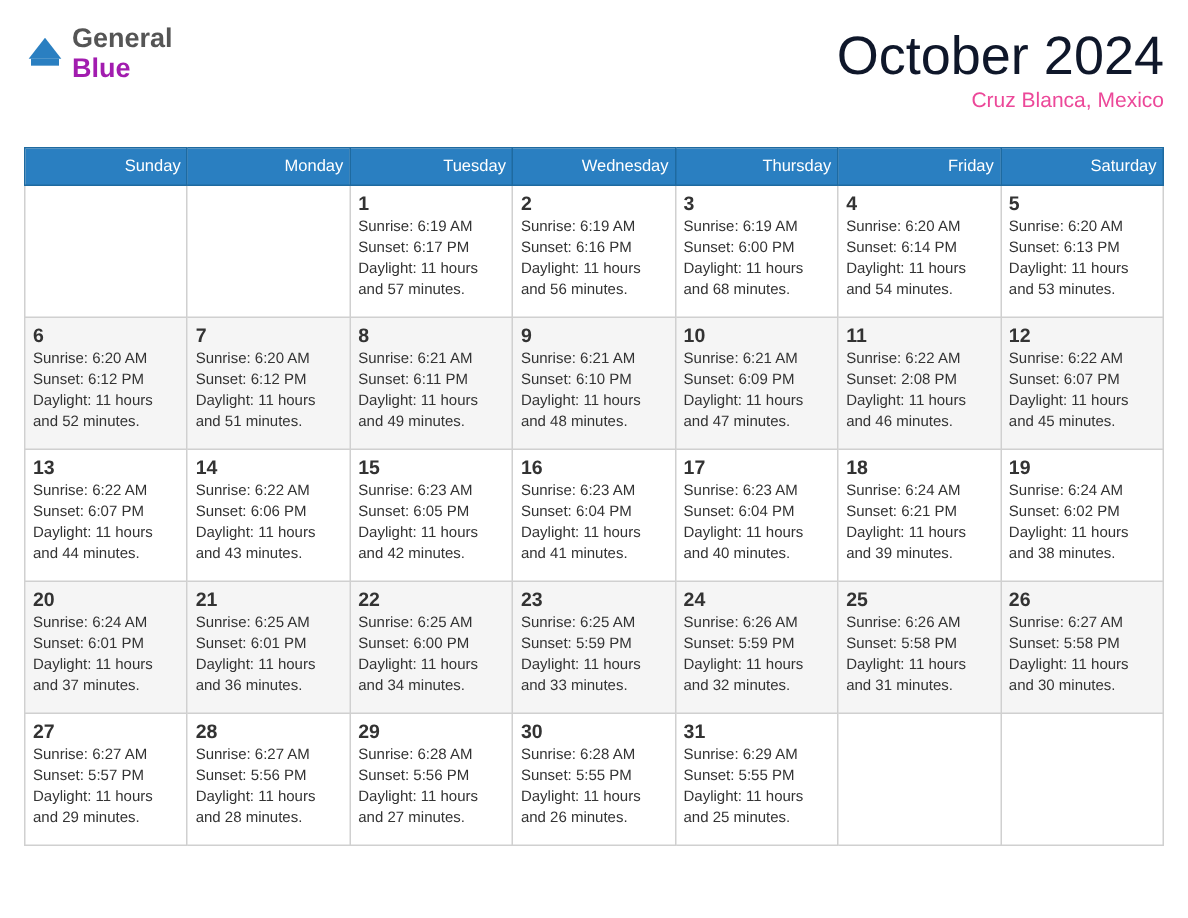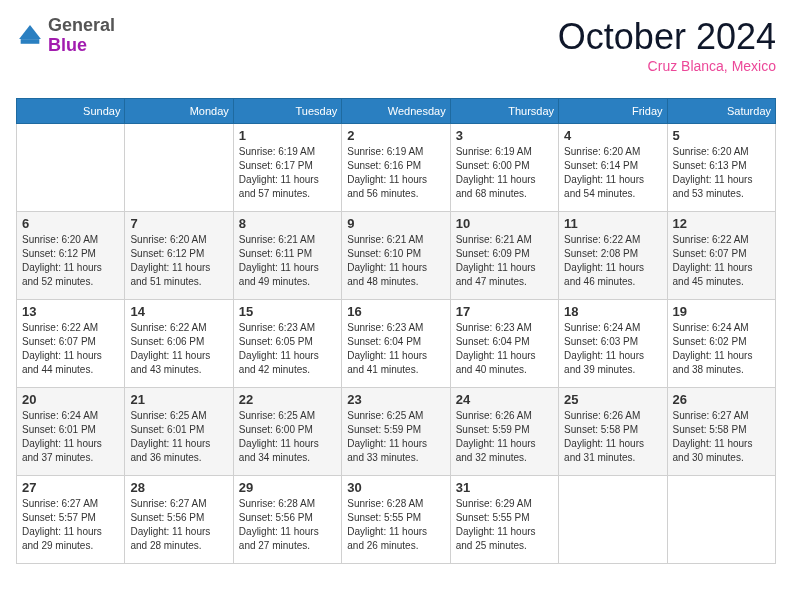--- a/index.html
+++ b/index.html
@@ -188,21 +188,21 @@
         <td>
           <span class="day-num">16</span>
           <div class="day-info"><span>Sunrise: 6:23 AM</span><br><span>Sunset: 6:04 PM</span><br><span>Daylight: 11 hours and 41 minutes.</span></div>
         </td>
         <td>
           <span class="day-num">17</span>
           <div class="day-info"><span>Sunrise: 6:23 AM</span><br><span>Sunset: 6:04 PM</span><br><span>Daylight: 11 hours and 40 minutes.</span></div>
         </td>
         <td>
           <span class="day-num">18</span>
-          <div class="day-info"><span>Sunrise: 6:24 AM</span><br><span>Sunset: 6:03 PM</span><br><span>Daylight: 11 hours and 39 minutes.</span></div>
+          <div class="day-info"><span>Sunrise: 6:24 AM</span><br><span>Sunset: 6:21 PM</span><br><span>Daylight: 11 hours and 39 minutes.</span></div>
         </td>
         <td>
           <span class="day-num">19</span>
           <div class="day-info"><span>Sunrise: 6:24 AM</span><br><span>Sunset: 6:02 PM</span><br><span>Daylight: 11 hours and 38 minutes.</span></div>
         </td>
       </tr>
       <tr>
         <td>
           <span class="day-num">20</span>
           <div class="day-info"><span>Sunrise: 6:24 AM</span><br><span>Sunset: 6:01 PM</span><br><span>Daylight: 11 hours and 37 minutes.</span></div>

